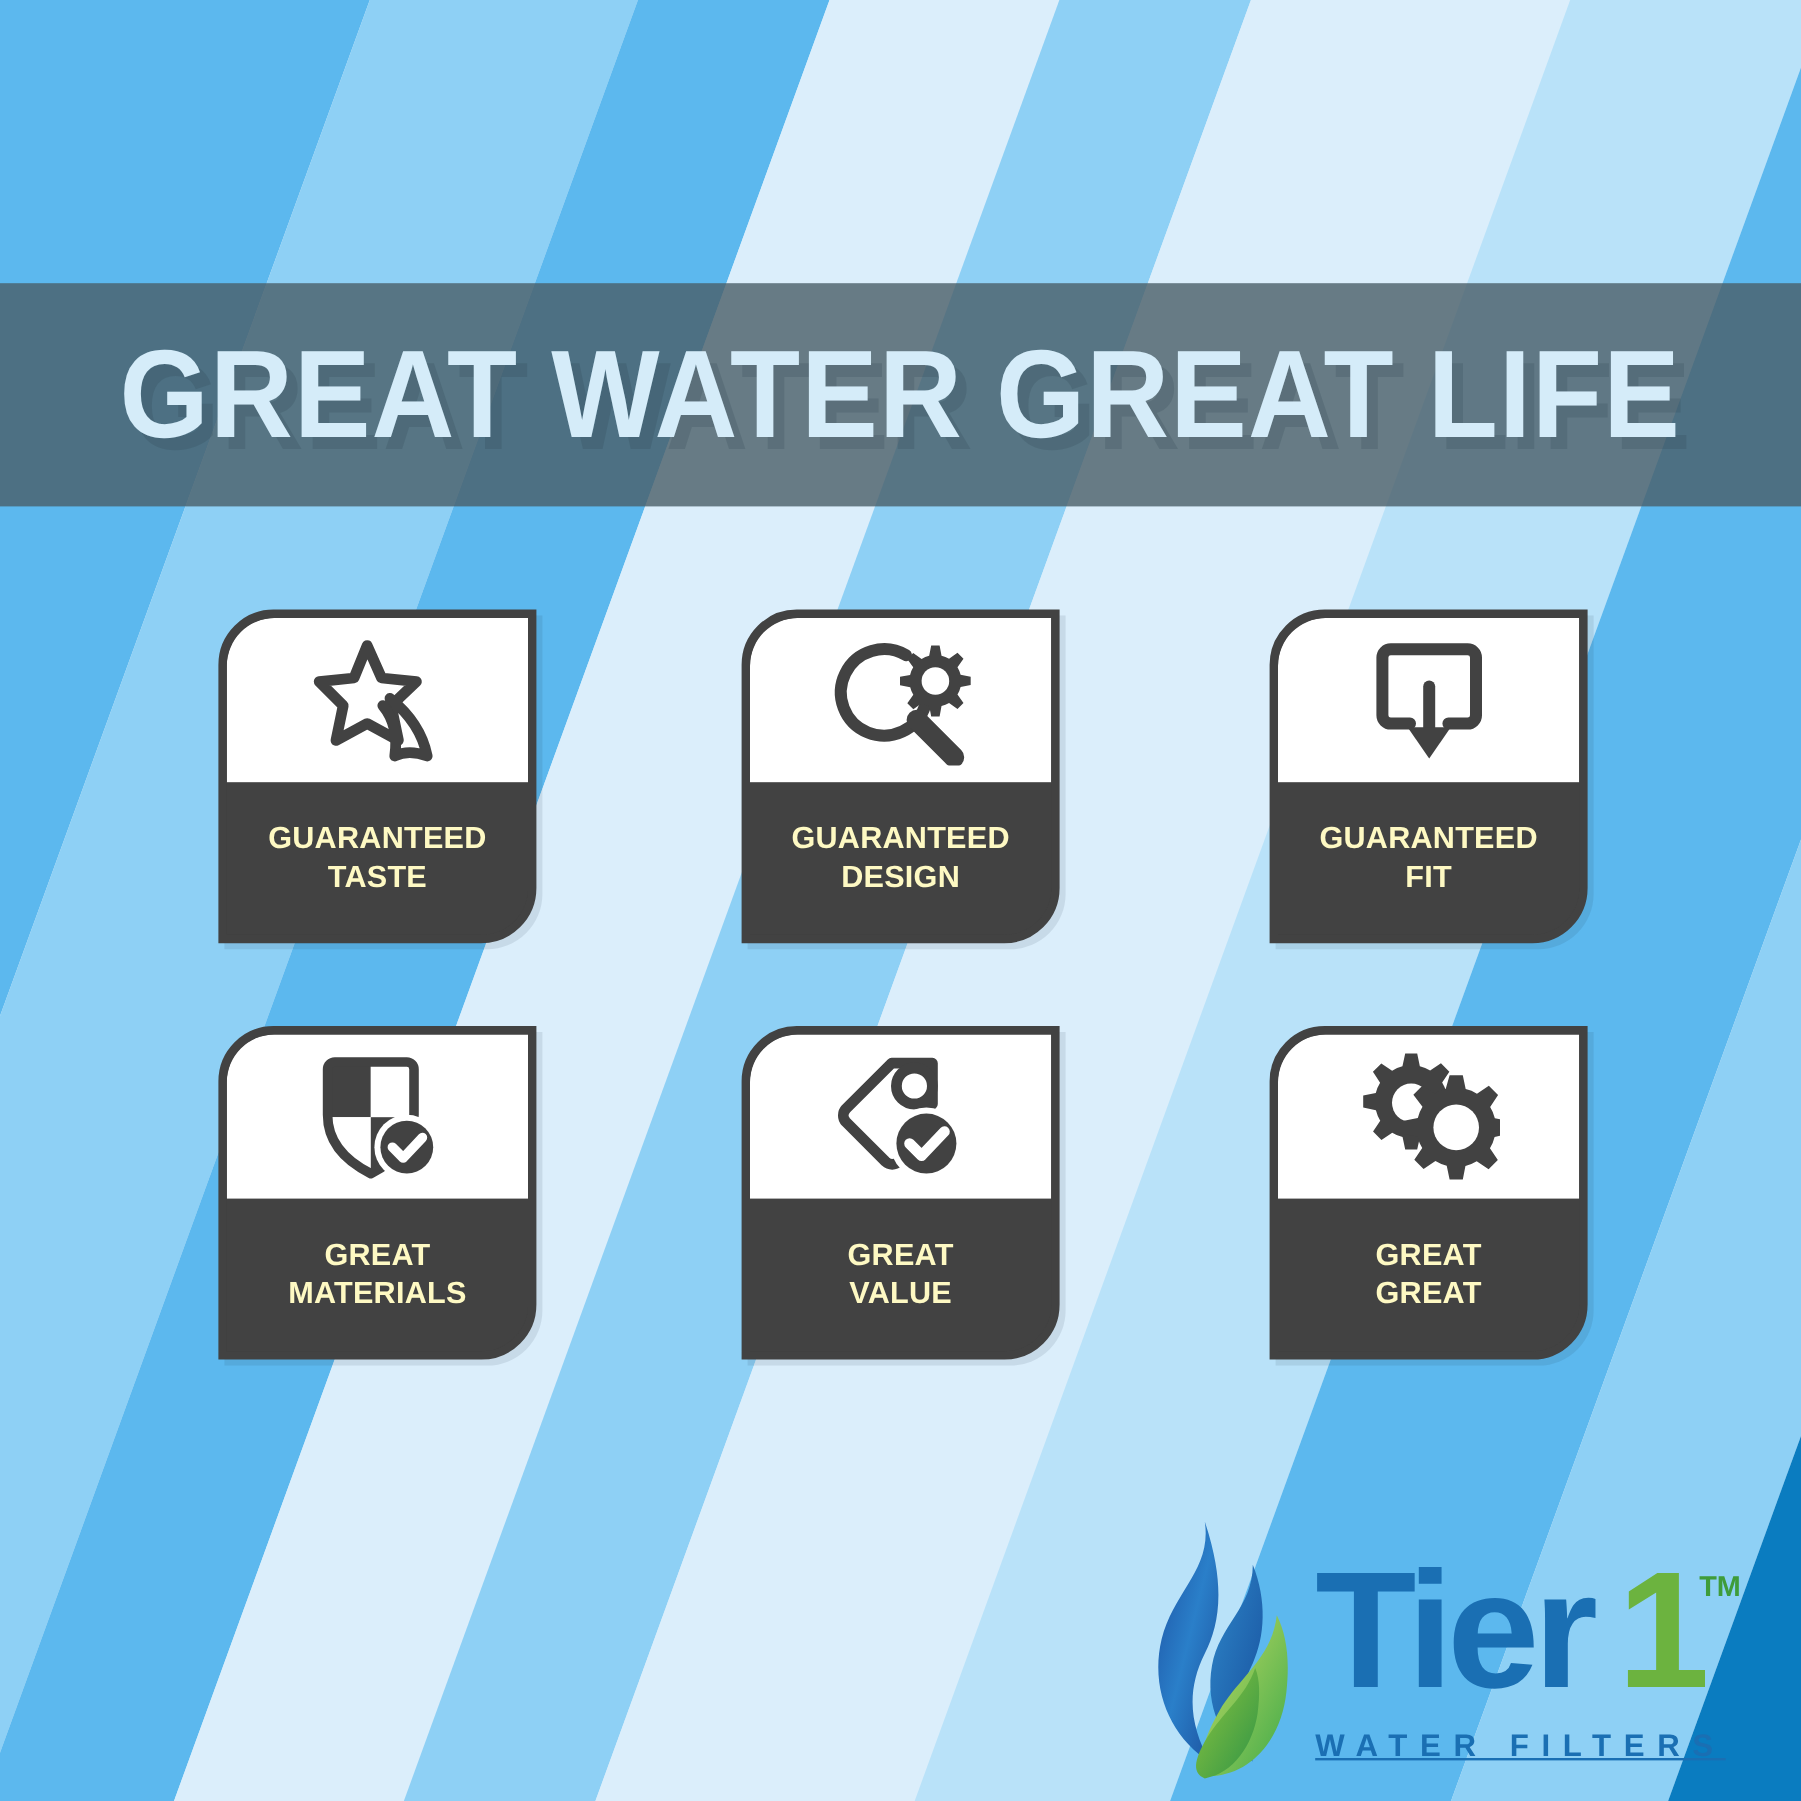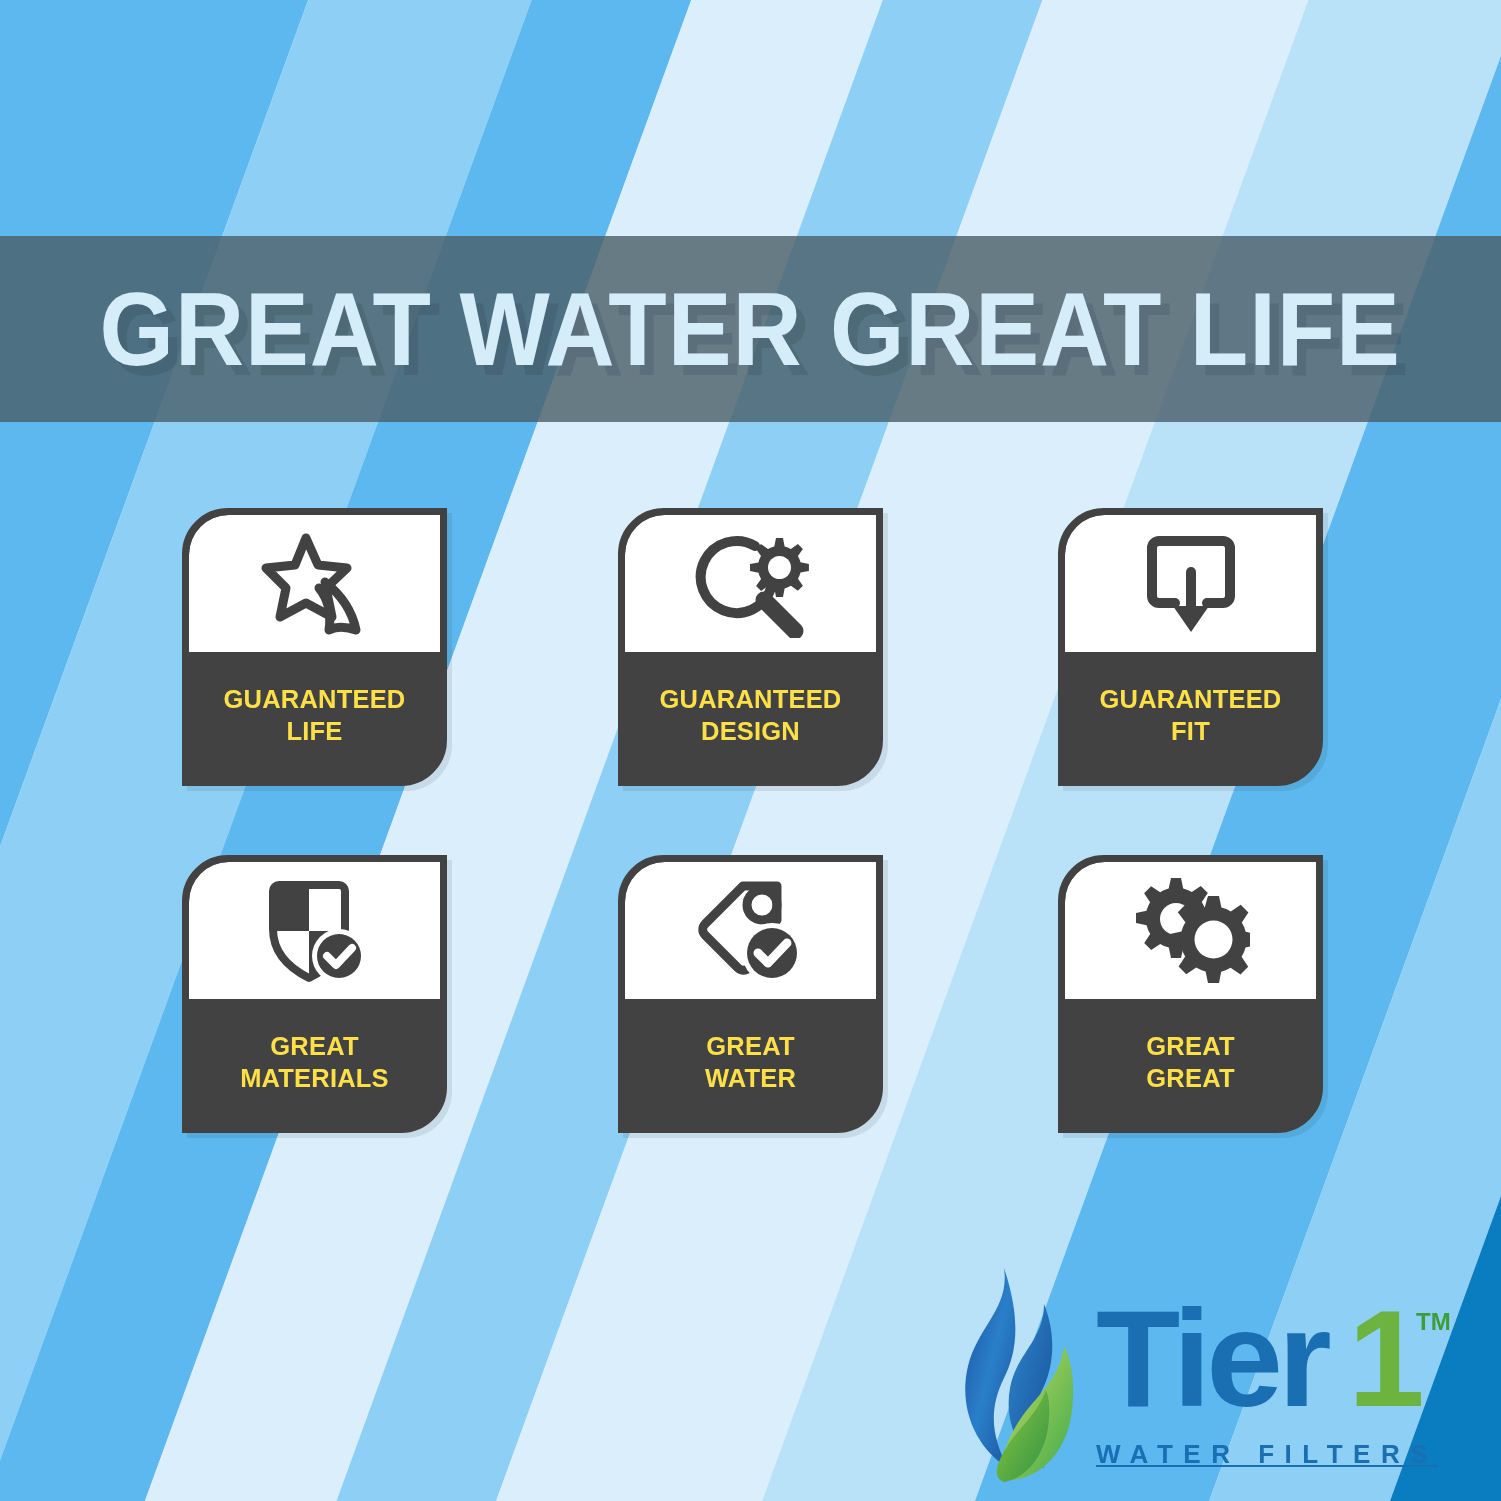--- a/index.html
+++ b/index.html
@@ -81,21 +81,21 @@
     height: 137px;
     background: #ffffff;
     border-radius: 40px 0 0 0;
     display: flex;
     align-items: center;
     justify-content: center;
   }
   .badge-label {
     height: 127px;
     background: #424242;
-    color: #fde047;
+    color: #fef9c3;
     display: flex;
     flex-direction: column;
     align-items: center;
     justify-content: center;
     text-align: center;
     font-size: 25.5px;
     font-weight: bold;
     line-height: 1.22;
     letter-spacing: 0.2px;
     padding: 0 6px;
@@ -167,21 +167,21 @@
             <svg class="icon-svg" width="116" height="108" viewBox="0 0 116 108">
               <g fill="none" stroke="#424242" stroke-width="9" stroke-linejoin="round" stroke-linecap="round">
                 <path d="M40 6 L52 33 L81 36 L60 56 L66 85 L40 71 L14 85 L20 56 L0 36 L29 33 Z" transform="translate(9,2)"></path>
                 <path d="M68 52 C83 64 95 80 99 100 C88 96 80 96 72 100 C74 86 72 70 62 58"></path>
               </g>
             </svg>
           </span>
         </div>
         <div class="badge-label">
           <span class="l1">GUARANTEED</span>
-          <span class="l2">LIFE</span>
+          <span class="l2">TASTE</span>
         </div>
       </div>
 
       <div class="badge col1">
         <div class="badge-icon-panel">
           <span>
             <svg class="icon-svg" width="118" height="108" viewBox="0 0 118 108">
               <g stroke="#424242" fill="none" stroke-width="10" stroke-linecap="round">
                 <path d="M63 16 A36 36 0 1 0 79 58"></path>
                 <path d="M72 70 L103 101" stroke-width="17"></path>
@@ -258,21 +258,21 @@
               </g>
               <circle cx="68" cy="28" r="15" fill="none" stroke="#424242" stroke-width="9"></circle>
               <circle cx="78" cy="76" r="30" fill="#ffffff"></circle>
               <circle cx="78" cy="76" r="25" fill="#424242"></circle>
               <path d="M64 76 L74 86 L93 66" fill="none" stroke="#ffffff" stroke-width="9" stroke-linecap="round" stroke-linejoin="round"></path>
             </svg>
           </span>
         </div>
         <div class="badge-label">
           <span class="l1">GREAT</span>
-          <span class="l2">WATER</span>
+          <span class="l2">VALUE</span>
         </div>
       </div>
 
       <div class="badge col2">
         <div class="badge-icon-panel">
           <span>
             <svg class="icon-svg" width="118" height="108" viewBox="0 0 118 108">
               <g fill="#424242" id="g1">
                 <path d="M33 2 l10 0 2.2 10.5 a28 28 0 0 1 8.6 3.6 l9 -6 7 7 -6 9 a28 28 0 0 1 3.6 8.6 L78 37 l0 10 -10.5 2.2 a28 28 0 0 1 -3.6 8.6 l6 9 -7 7 -9 -6 a28 28 0 0 1 -8.6 3.6 L43 82 l-10 0 -2.2 -10.5 a28 28 0 0 1 -8.6 -3.6 l-9 6 -7 -7 6 -9 a28 28 0 0 1 -3.6 -8.6 L-2 47 l0 -10 10.5 -2.2 a28 28 0 0 1 3.6 -8.6 l-6 -9 7 -7 9 6 a28 28 0 0 1 8.6 -3.6 Z" transform="translate(6,-1)"></path>
               </g>

